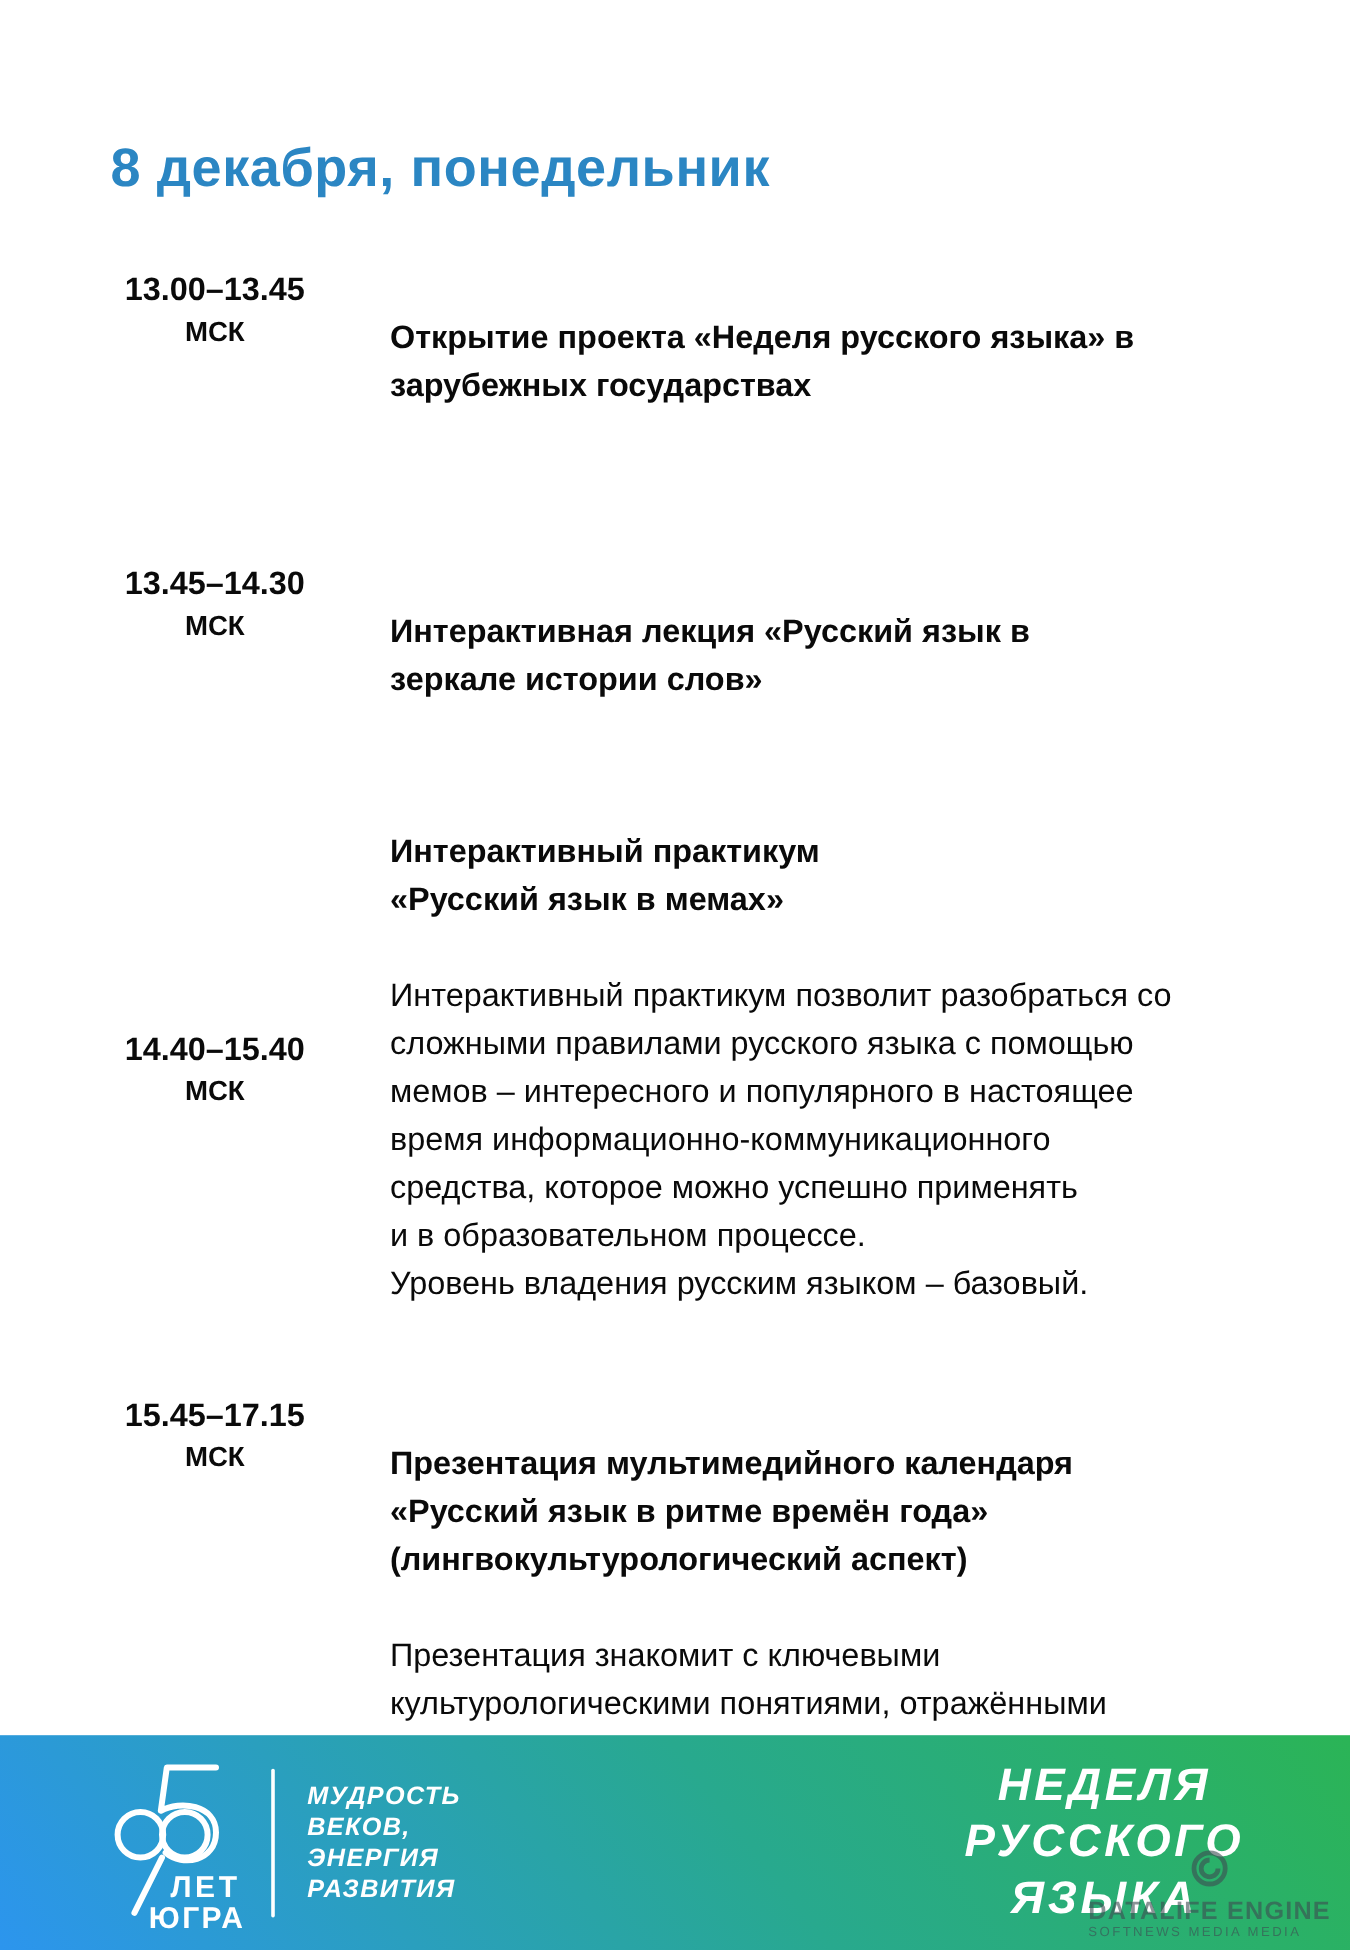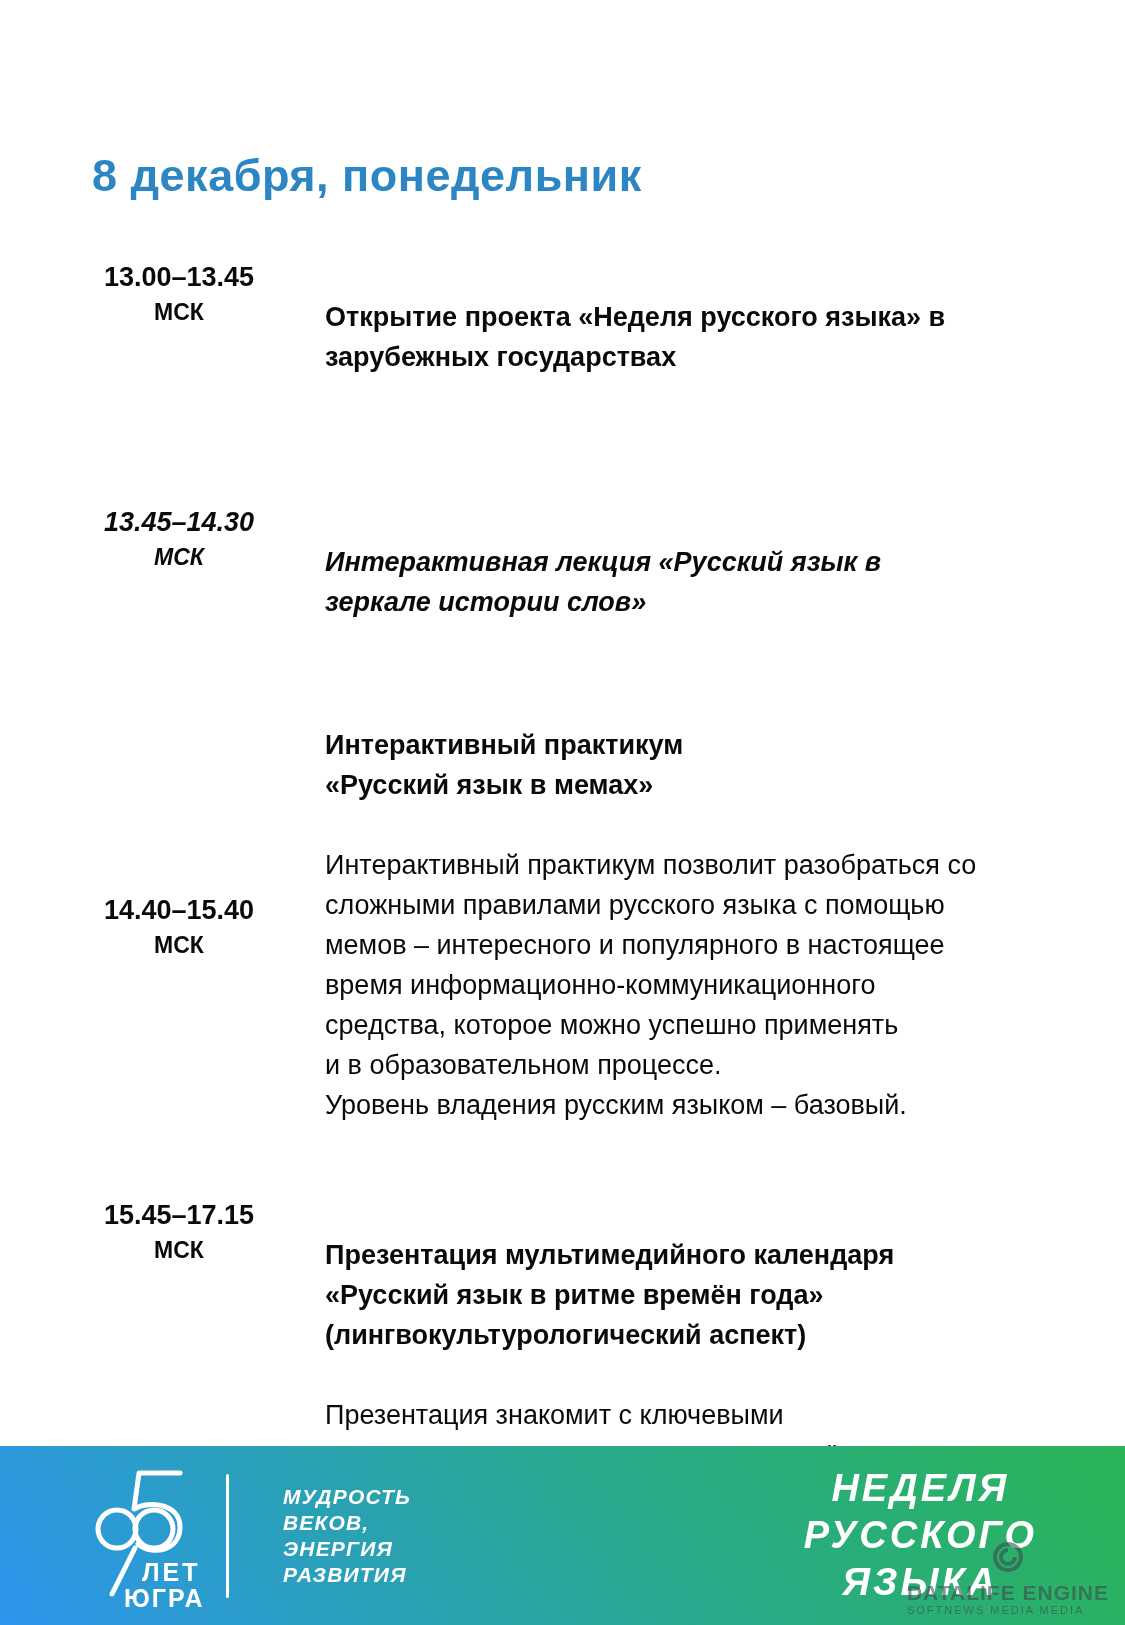--- a/index.html
+++ b/index.html
@@ -17,21 +17,21 @@
   .page-title{
     font-size:45px;
     font-weight:bold;
     letter-spacing:0.5px;
     margin:0 0 58px 2px;
     line-height:1.05;
   }
   .schedule{display:block;}
   .entry{display:flex;align-items:flex-start;}
   .entry.e1{margin-bottom:45px;}
-  .entry.e2{margin-bottom:23px;font-style:italic;}
+  .entry.e2{margin-bottom:23px;}
   .entry.e3{margin-bottom:30px;align-items:center;}
   .entry.e4{margin-bottom:0;}
   .time-col{
     width:178px;
     flex-shrink:0;
     text-align:center;
   }
   .time{
     font-size:27px;
     font-weight:bold;
@@ -76,21 +76,20 @@
     align-self:center;
   }
   .slogan{
     color:#ffffff;
     font-weight:bold;
     font-style:italic;
     font-size:21px;
     line-height:26px;
     letter-spacing:1.2px;
     white-space:pre-line;
-    margin-left:27px;
   }
   .event-title{
     margin-left:auto;
     text-align:center;
     color:#ffffff;
     font-weight:bold;
     font-size:38px;
     line-height:47px;
     letter-spacing:3px;
     white-space:pre-line;
@@ -116,21 +115,21 @@
   .wm-line2{
     font-size:11px;
     letter-spacing:2px;
     line-height:13px;
   }
 </style>
 </head>
 <body>
 
 <div class="content">
-  <h1 class="page-title" style="color: rgb(43, 134, 195); margin-top: 36px;">8 декабря, понедельник</h1>
+  <h1 class="page-title" style="color: rgb(43, 134, 195);">8 декабря, понедельник</h1>
 
   <div class="schedule">
 
     <div class="entry e1">
       <div class="time-col">
         <div class="time">13.00–13.45</div>
         <div class="tz">МСК</div>
       </div>
       <div class="desc">
         <div class="desc-heading">Открытие проекта «Неделя русского языка» в

